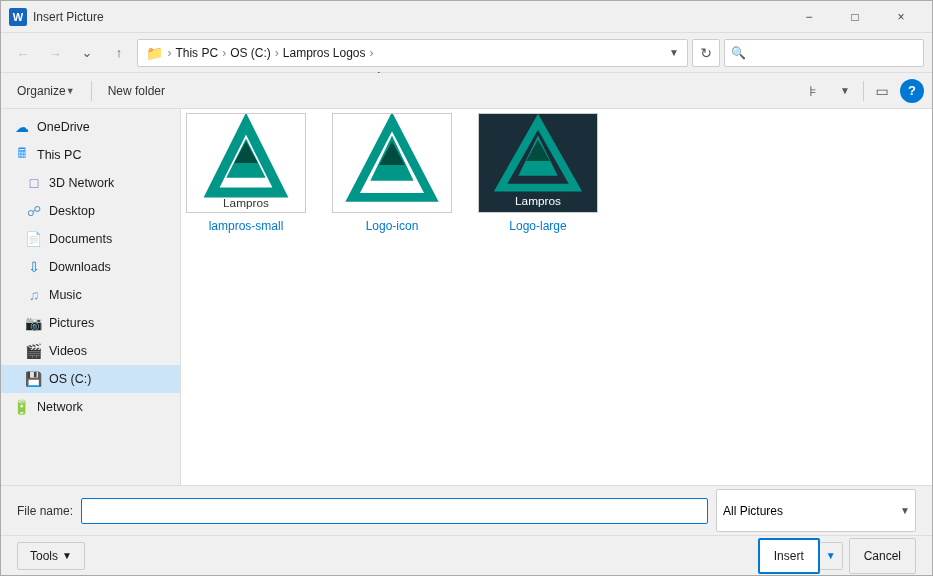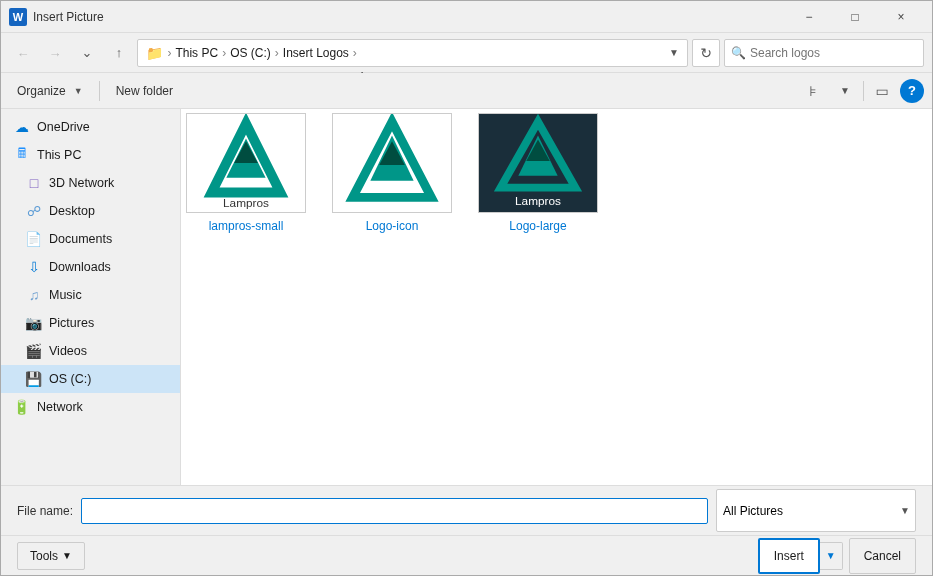--- a/index.html
+++ b/index.html
@@ -120,21 +120,21 @@
       border-bottom: 1px solid #ddd;
       flex-shrink: 0;
     }
     .toolbar-btn {
       height: 24px;
       border: none; background: transparent;
       cursor: pointer;
       border-radius: 2px;
       padding: 0 8px;
       font-size: 12px; color: #333;
-      display: flex; align-items: center; gap: 8px;
+      display: flex; align-items: center; gap: 0;
     }
     .toolbar-chevron { font-size: 9px; color: #555; }
     .toolbar-sep { width: 1px; height: 20px; background: #ccc; }
     .toolbar-right { margin-left: auto; display: flex; align-items: center; gap: 4px; }
     .view-btn {
       width: 28px; height: 24px;
       border: none; background: transparent;
       cursor: pointer; border-radius: 2px;
       display: flex; align-items: center; justify-content: center;
       font-size: 14px; color: #555;
@@ -349,31 +349,30 @@
     <button class="nav-btn">⌄</button>
     <button class="nav-btn">↑</button>
 
     <div class="address-path">
       <span class="path-folder-icon">📁</span>
       <span class="path-separator">›</span>
       <span class="path-segment">This PC</span>
       <span class="path-separator">›</span>
       <span class="path-segment">OS (C:)</span>
       <span class="path-separator">›</span>
-      <span class="path-segment">Insert Logos</span>
+      <span class="path-segment">Lampros Logos</span>
       <span class="path-separator">›</span>
       <span class="path-segment current">logos</span>
       <button class="path-dropdown-btn">▼</button>
     </div>
 
     <button class="refresh-btn">↻</button>
 
     <div class="search-box">
       <span class="search-icon">🔍</span>
-      <input class="search-input" type="text" placeholder="Search logos" style="">
     </div>
   </div>
 
   <div class="toolbar">
     <button class="toolbar-btn">
       <span>Organize</span>
       <span class="toolbar-chevron">▼</span>
     </button>
     <div class="toolbar-sep"></div>
     <button class="toolbar-btn">

